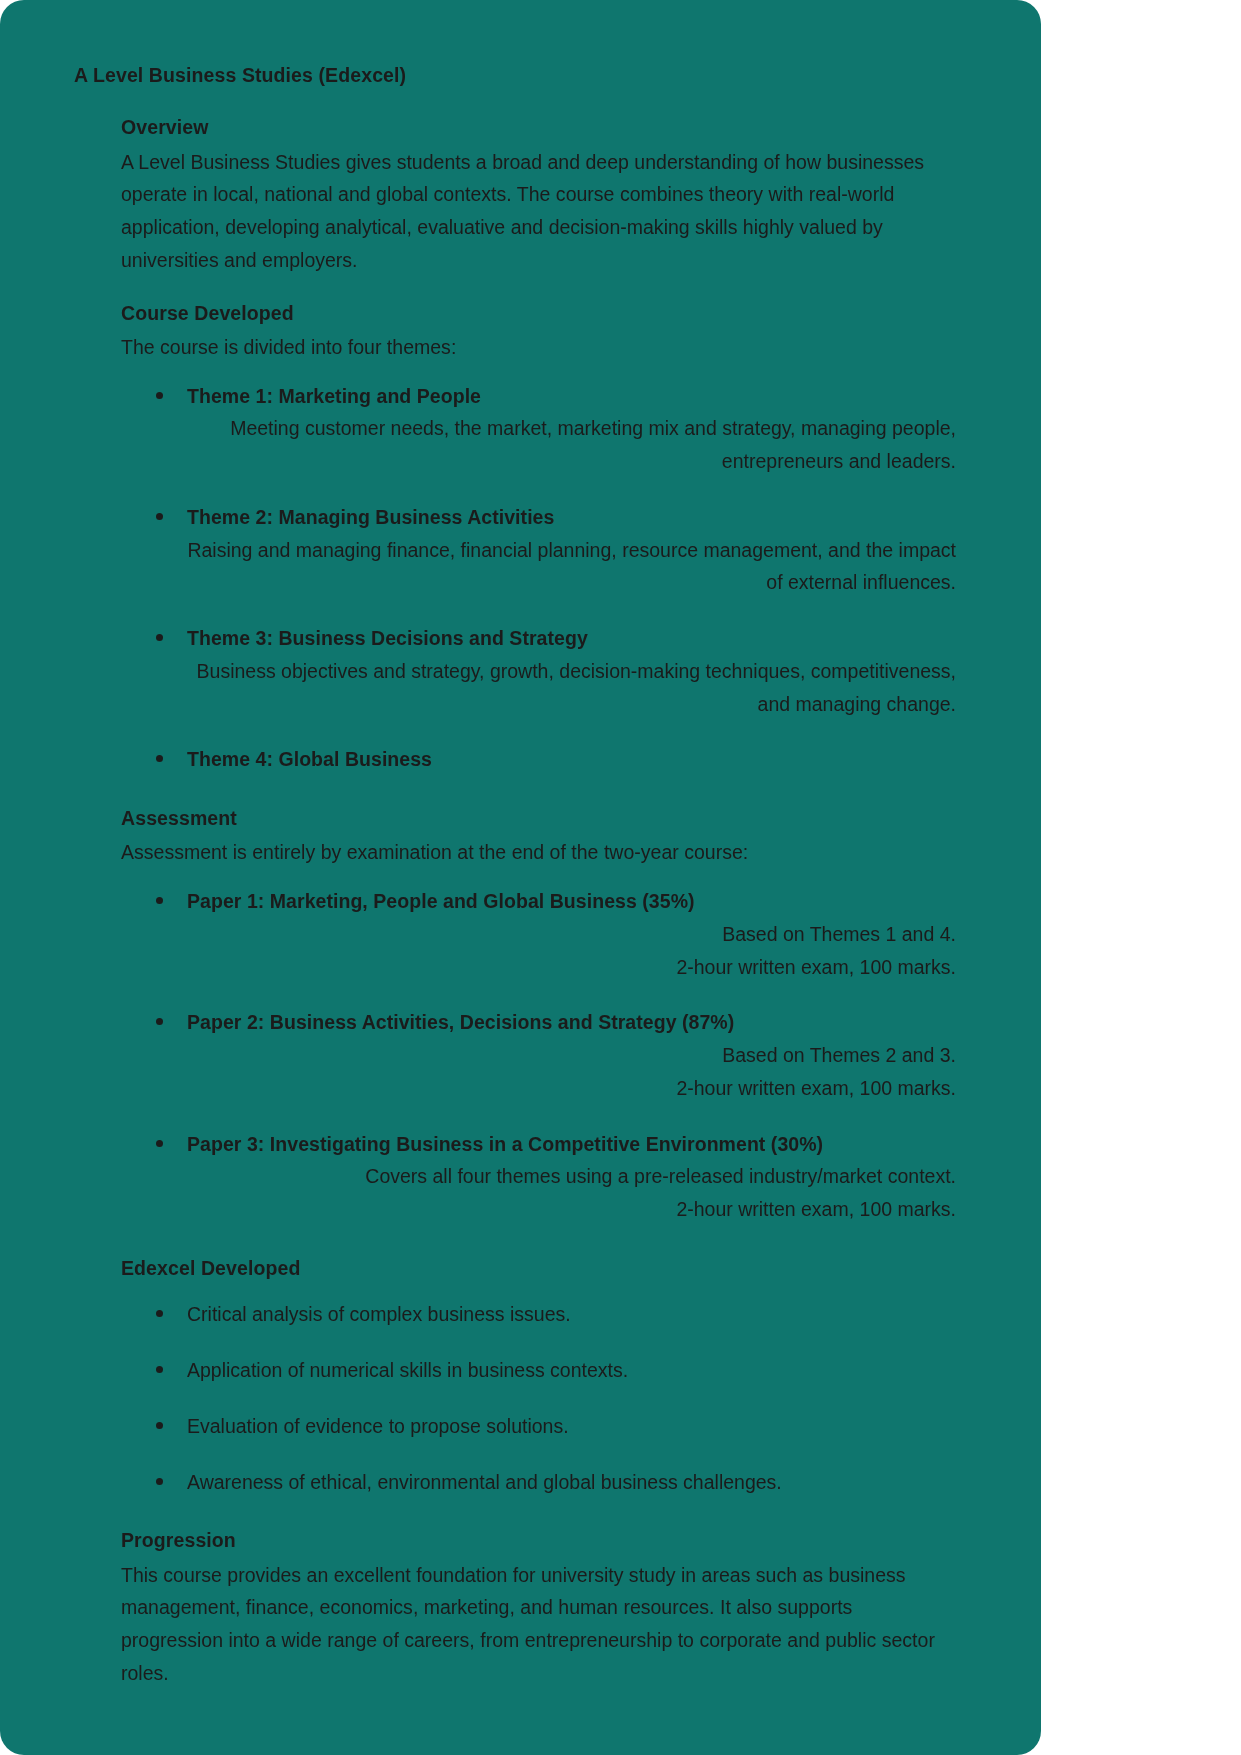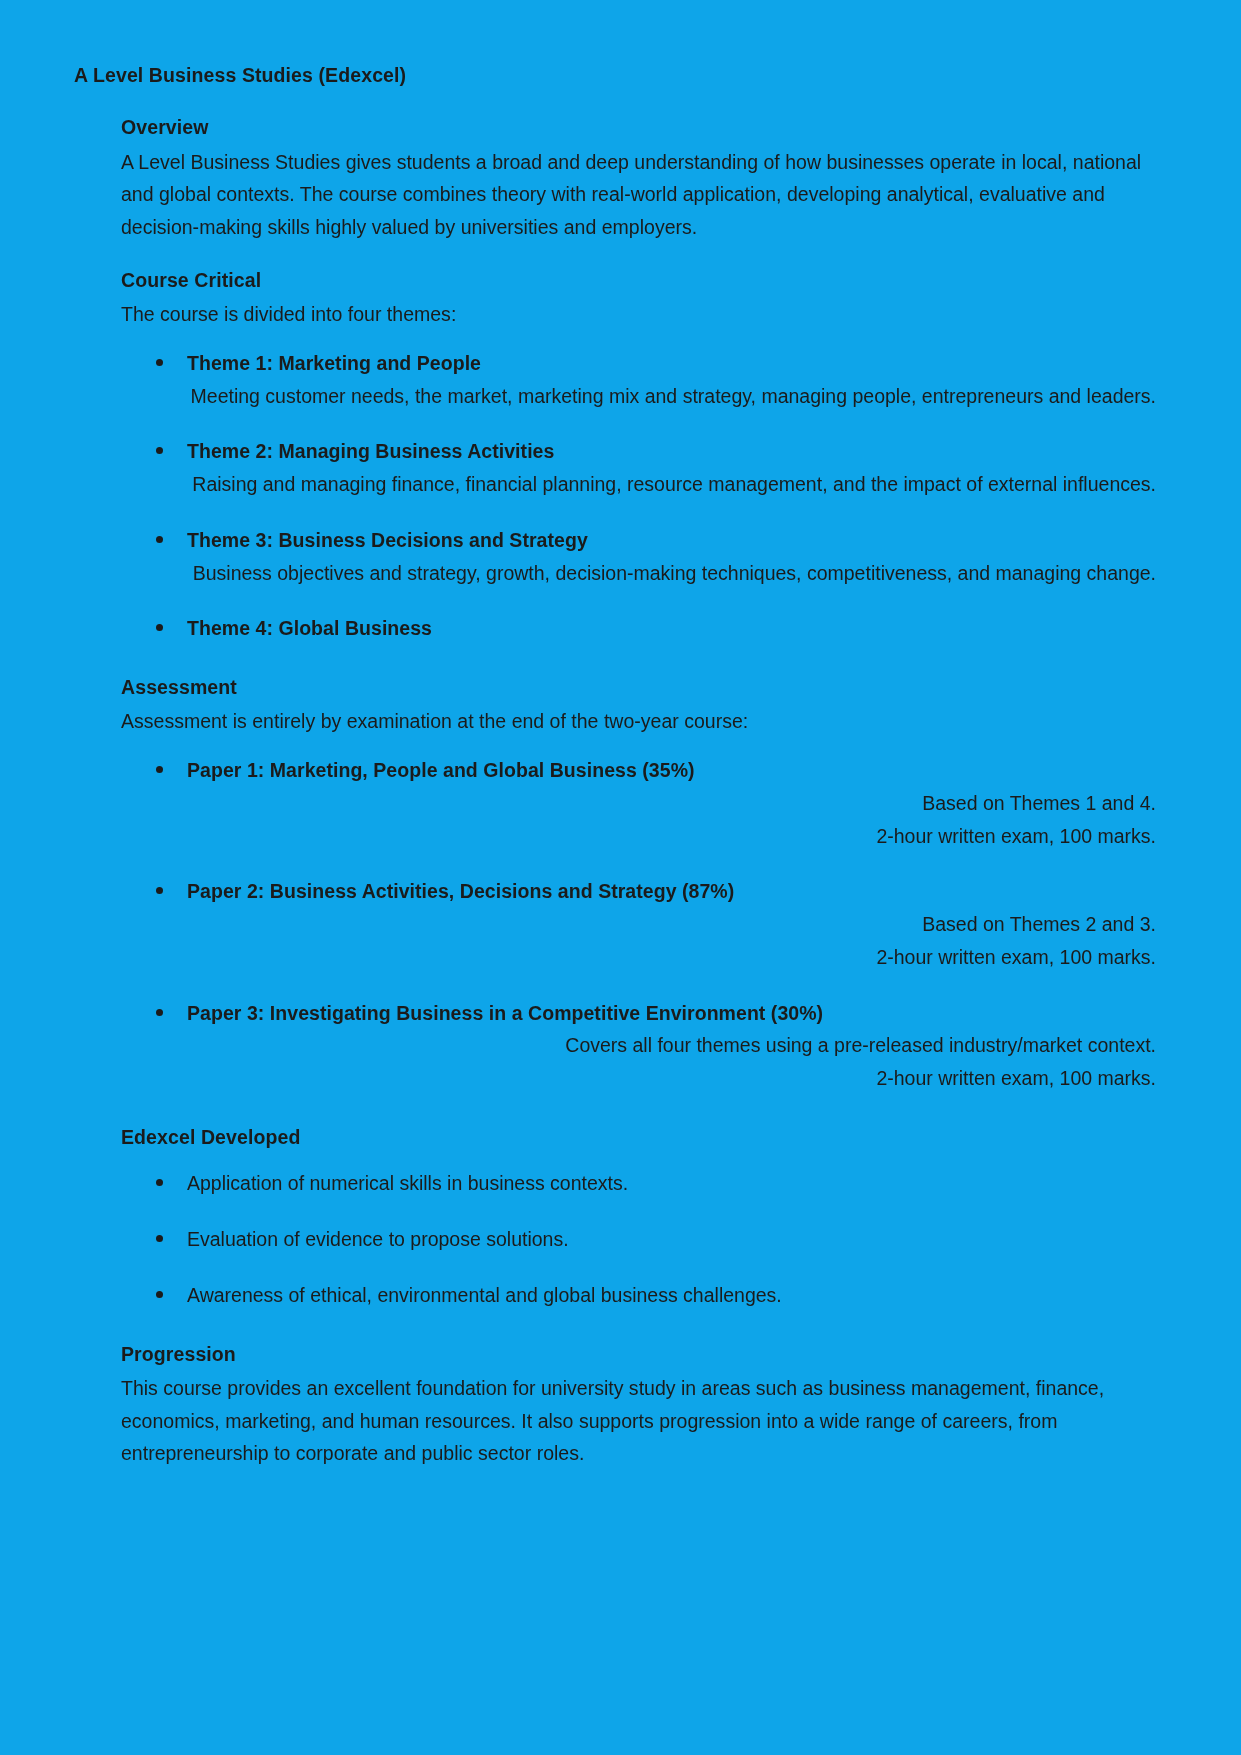--- a/index.html
+++ b/index.html
@@ -9,24 +9,25 @@
   }
   body {
     width: 1241px;
     min-height: 1755px;
     font-family: "Liberation Sans", sans-serif;
     color: #1b1b1b;
     -webkit-font-smoothing: antialiased;
   }
   .page {
     box-sizing: border-box;
-    width: 1241px;
+    width: 1041px;
     min-height: 1755px;
     padding: 62px 85px 40px 74px;
-    background: #0ea5e9;
+    background: #0f766e;
+    border-radius: 24px;
   }
   .doc-title {
     font-size: 19.5px;
     font-weight: bold;
     line-height: 1.35;
     margin: 0 0 26px 0;
     letter-spacing: 0.1px;
   }
   h2.section-heading {
     font-size: 19.5px;
@@ -92,21 +93,21 @@
 <div class="page">
 
   <div class="doc-title">A Level Business Studies (Edexcel)</div>
 
   <div class="section">
     <h2 class="section-heading">Overview</h2>
     <p class="body-text">A Level Business Studies gives students a broad and deep understanding of how businesses operate in local, national and global contexts. The course combines theory with real-world application, developing analytical, evaluative and decision-making skills highly valued by universities and employers.</p>
   </div>
 
   <div class="section">
-    <h2 class="section-heading">Course Critical</h2>
+    <h2 class="section-heading">Course Developed</h2>
     <p class="body-text">The course is divided into four themes:</p>
     <ul class="bullets">
       <li>
         <span class="item-title">Theme 1: Marketing and People</span>
         <span class="item-line">Meeting customer needs, the market, marketing mix and strategy, managing people, entrepreneurs and leaders.</span>
       </li>
       <li>
         <span class="item-title">Theme 2: Managing Business Activities</span>
         <span class="item-line">Raising and managing finance, financial planning, resource management, and the impact of external influences.</span>
       </li>
@@ -142,20 +143,21 @@
         <span class="item-line">2-hour written exam, 100 marks.</span>
       </li>
     </ul>
   </div>
 
   <div class="spacer-after-list"></div>
 
   <div class="section">
     <h2 class="section-heading">Edexcel Developed</h2>
     <ul class="bullets simple-list">
+      <li>Critical analysis of complex business issues.</li>
       <li>Application of numerical skills in business contexts.</li>
       <li>Evaluation of evidence to propose solutions.</li>
       <li>Awareness of ethical, environmental and global business challenges.</li>
     </ul>
   </div>
 
   <div class="spacer-after-list"></div>
 
   <div class="section">
     <h2 class="section-heading">Progression</h2>

